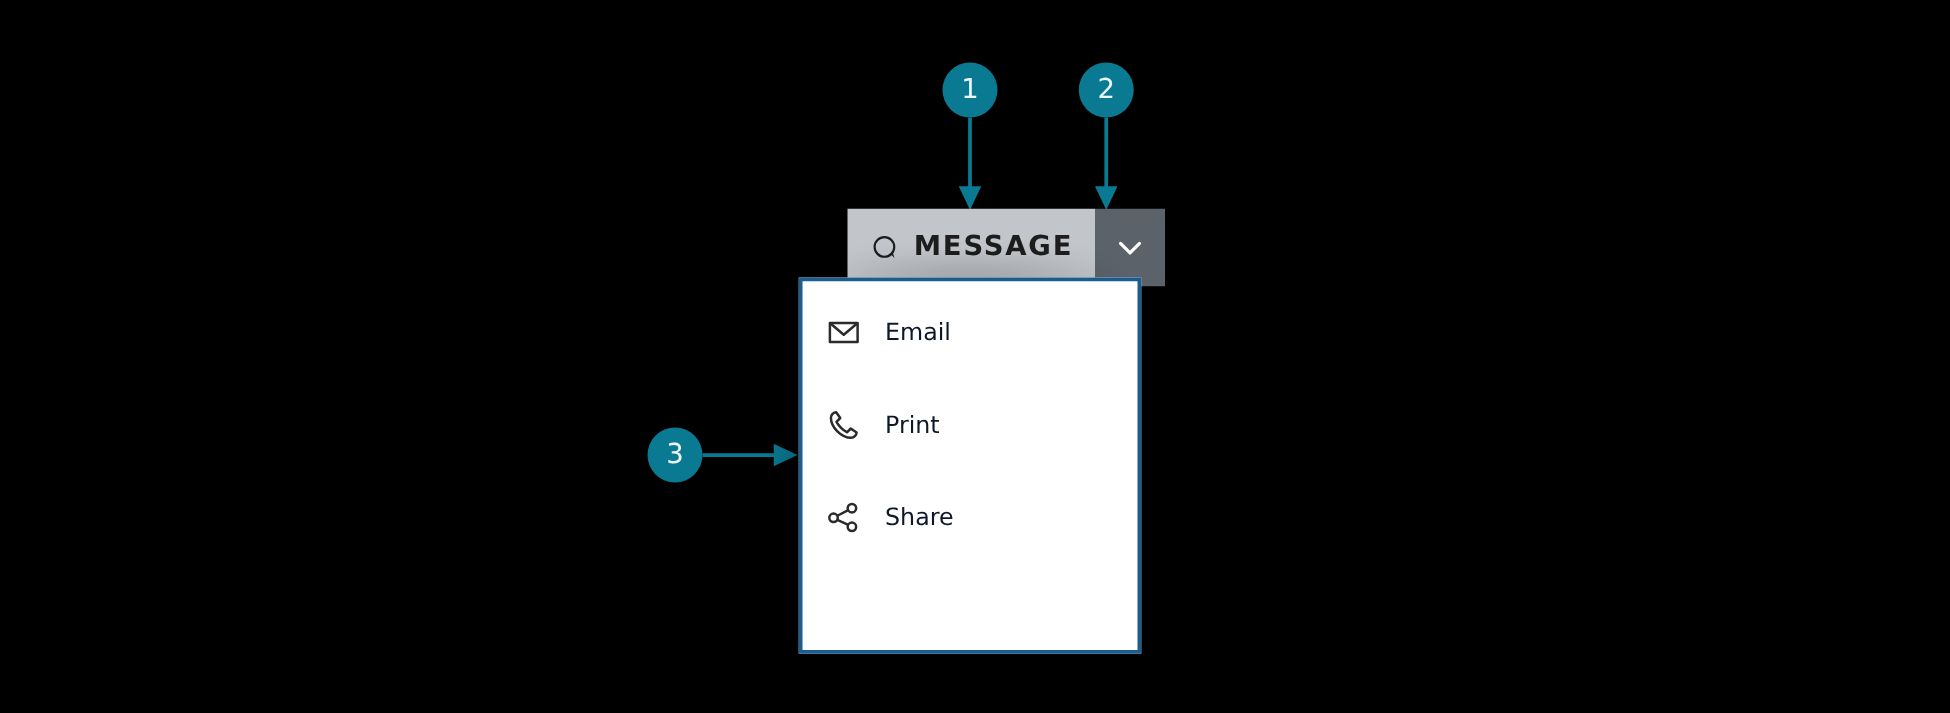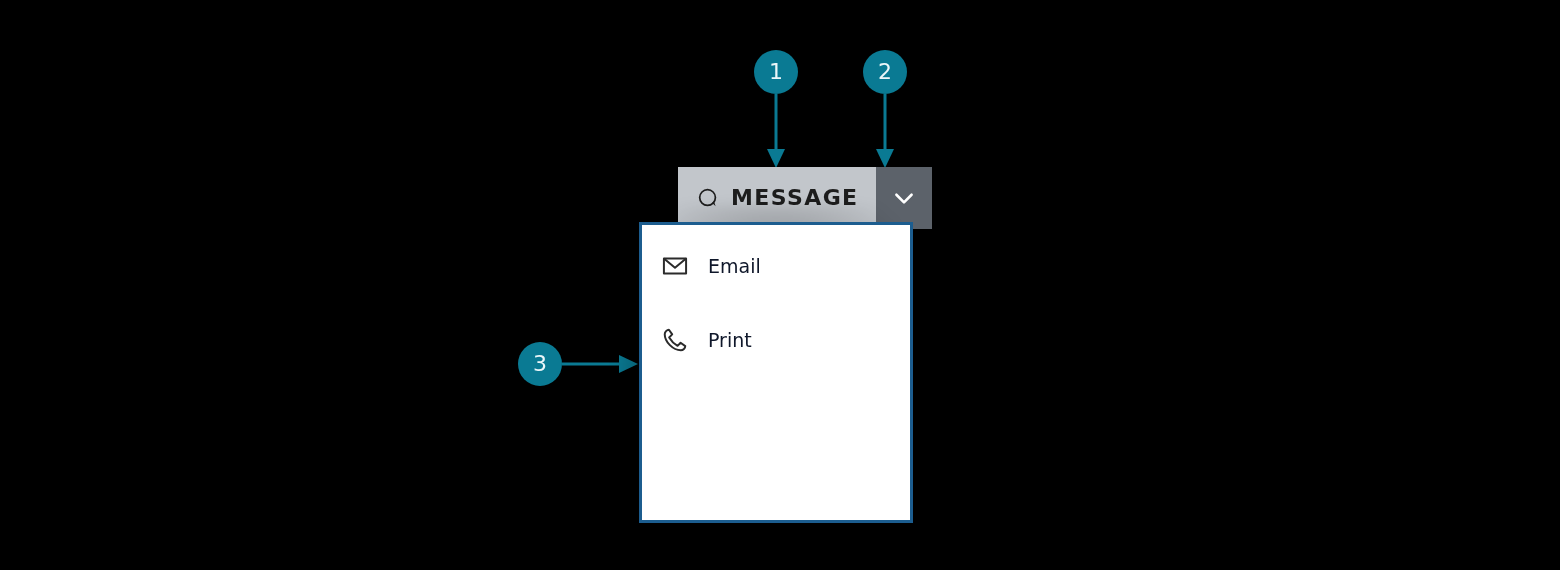--- a/index.html
+++ b/index.html
@@ -187,20 +187,32 @@
         <svg viewBox="0 0 24 24" width="28" height="28" fill="none" stroke="#2b2b2b" stroke-width="1.7" stroke-linejoin="round" stroke-linecap="round">
           <path d="M6.8 3.2 C5.0 3.2 3.2 5.0 3.2 7.0 C3.2 13.6 10.4 20.8 17.0 20.8
                    C19.0 20.8 20.8 19.0 20.8 17.2 L16.8 14.4 L14.2 17.0
                    C11.8 15.6 8.4 12.2 7.0 9.8 L9.6 7.2 Z"></path>
         </svg>
       </span>
       <span class="mi-label">Print</span>
     </div>
 
 
+    <div class="menu-item">
+      <span class="mi-icon">
+        <svg viewBox="0 0 24 24" width="28" height="28" fill="none" stroke="#2b2b2b" stroke-width="1.7">
+          <circle cx="17.6" cy="5.6" r="2.9"></circle>
+          <circle cx="5.0" cy="12.2" r="2.9"></circle>
+          <circle cx="17.6" cy="18.4" r="2.9"></circle>
+          <line x1="7.6" y1="10.8" x2="15.1" y2="7.0"></line>
+          <line x1="7.6" y1="13.6" x2="15.1" y2="17.1"></line>
+        </svg>
+      </span>
+      <span class="mi-label">Share</span>
+    </div>
 
   </div>
 
   <div class="callout callout-1">1</div>
   <div class="callout callout-2">2</div>
   <div class="callout callout-3">3</div>
 
 </div>
 
 </body></html>

